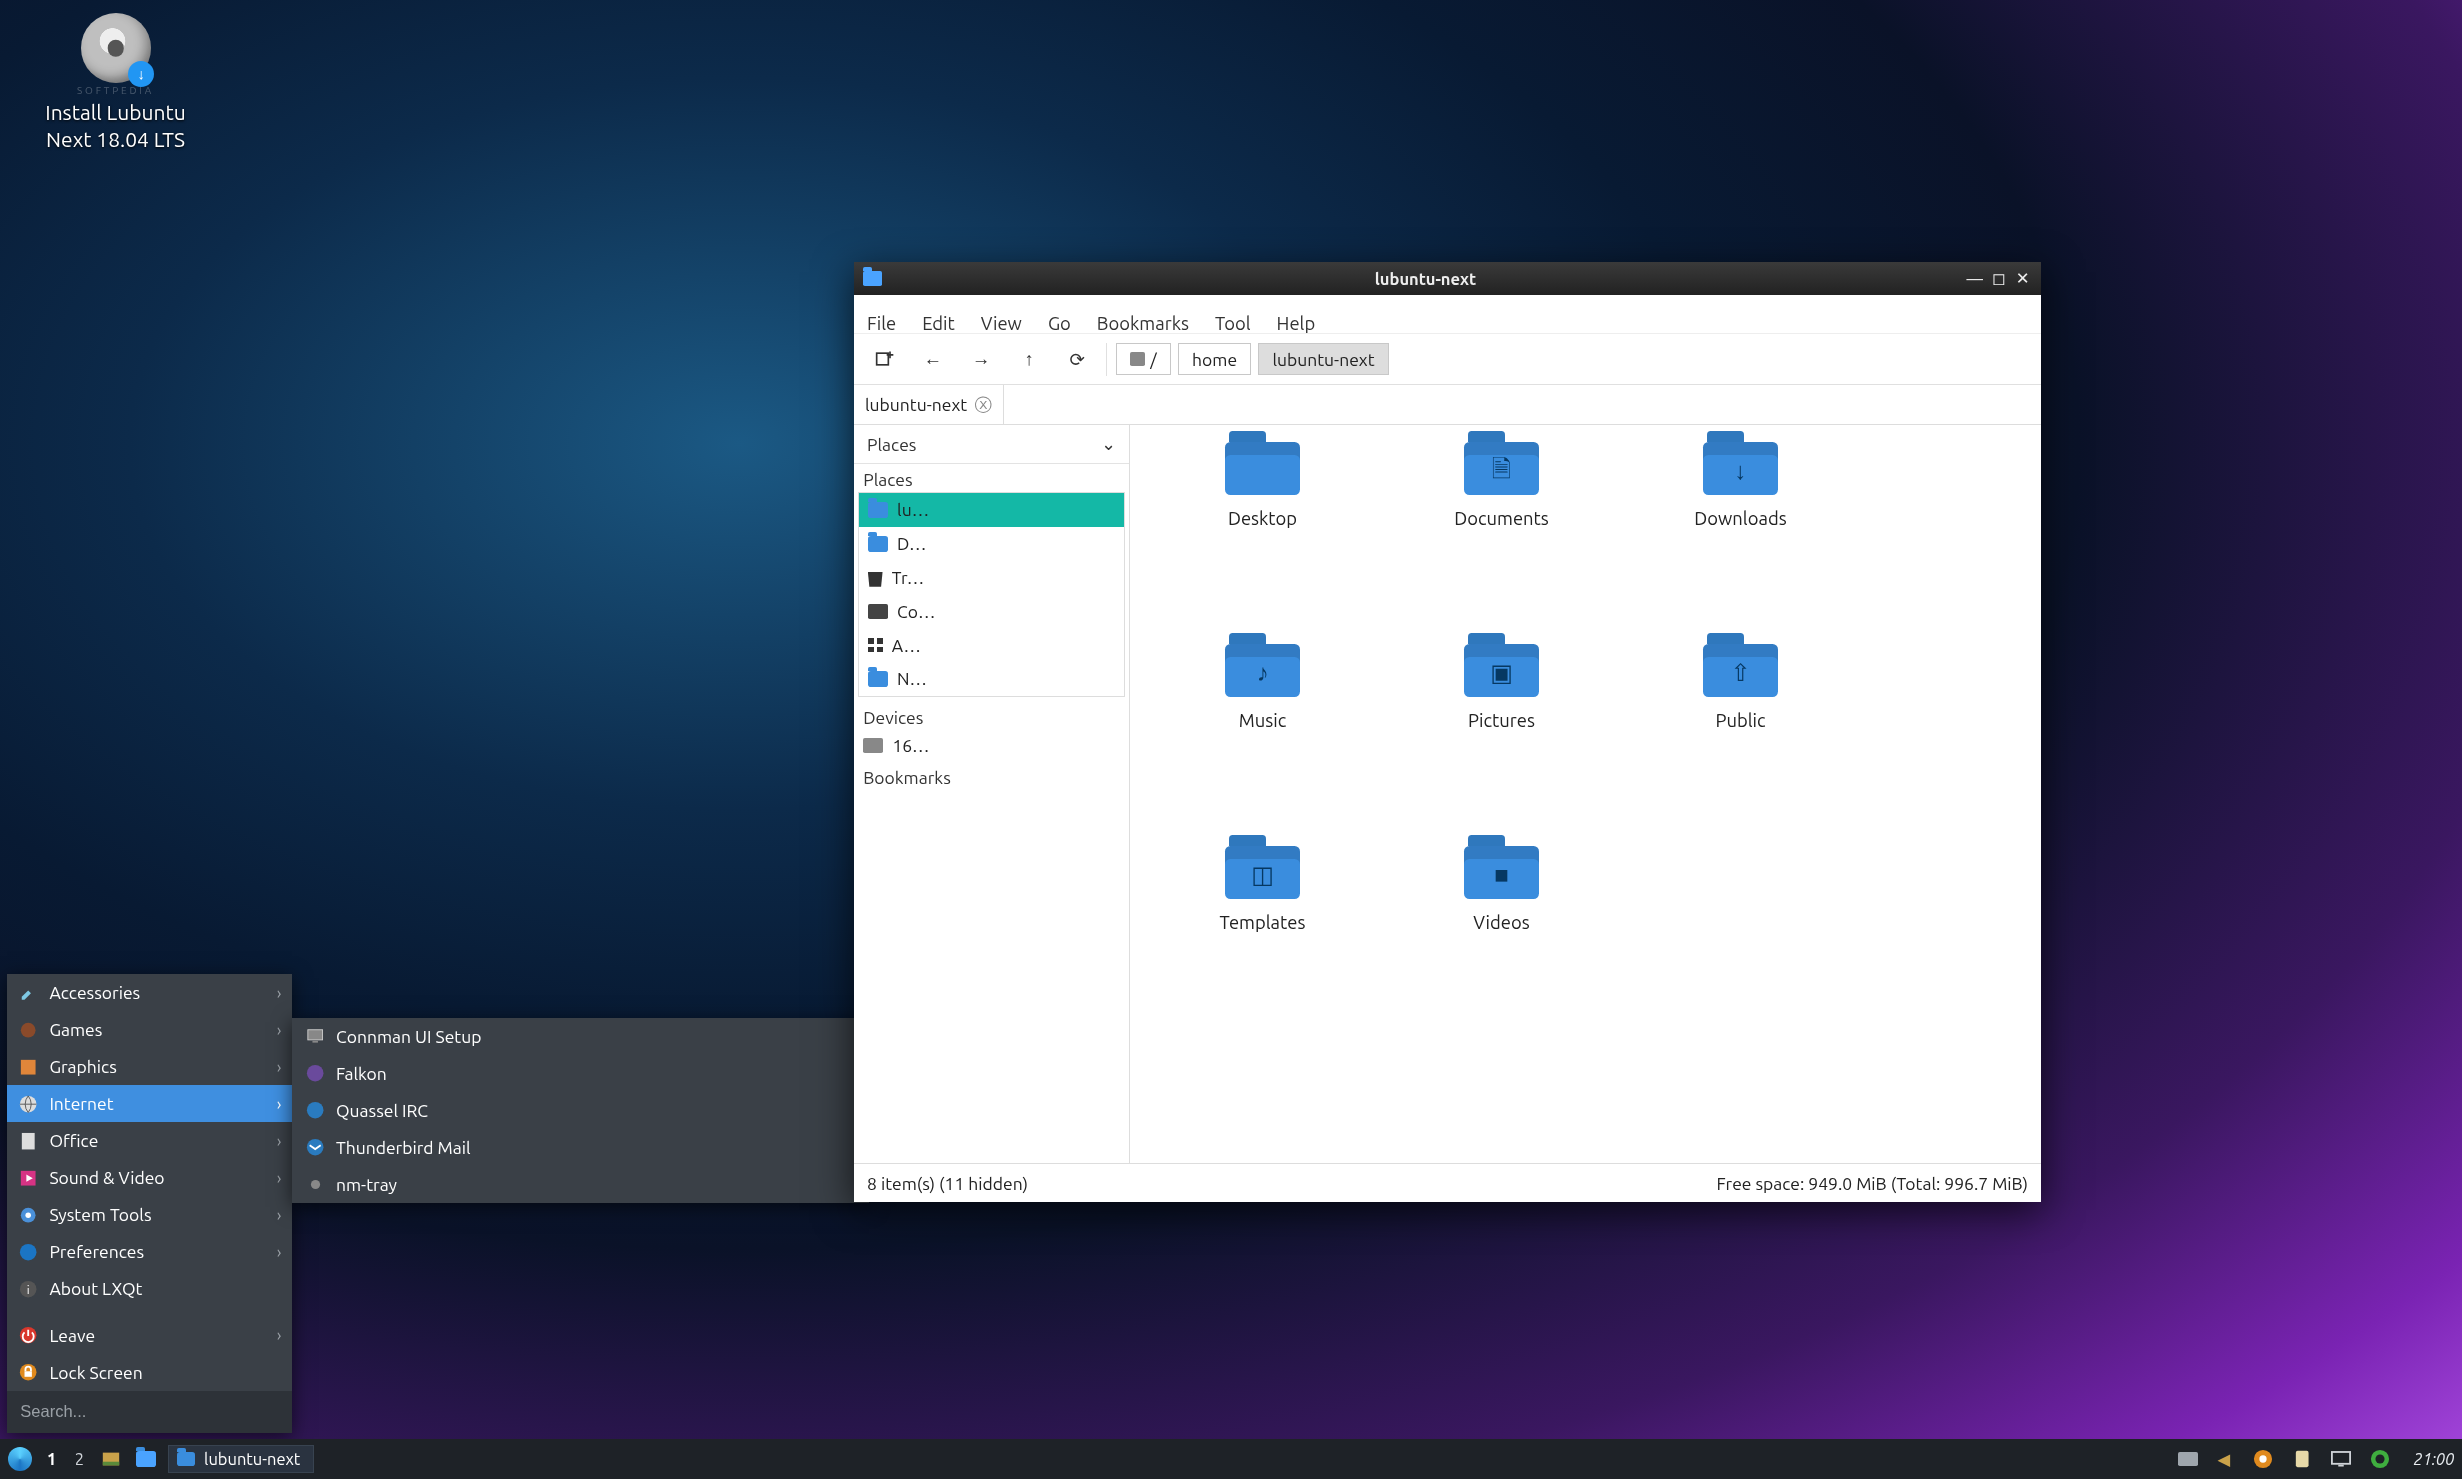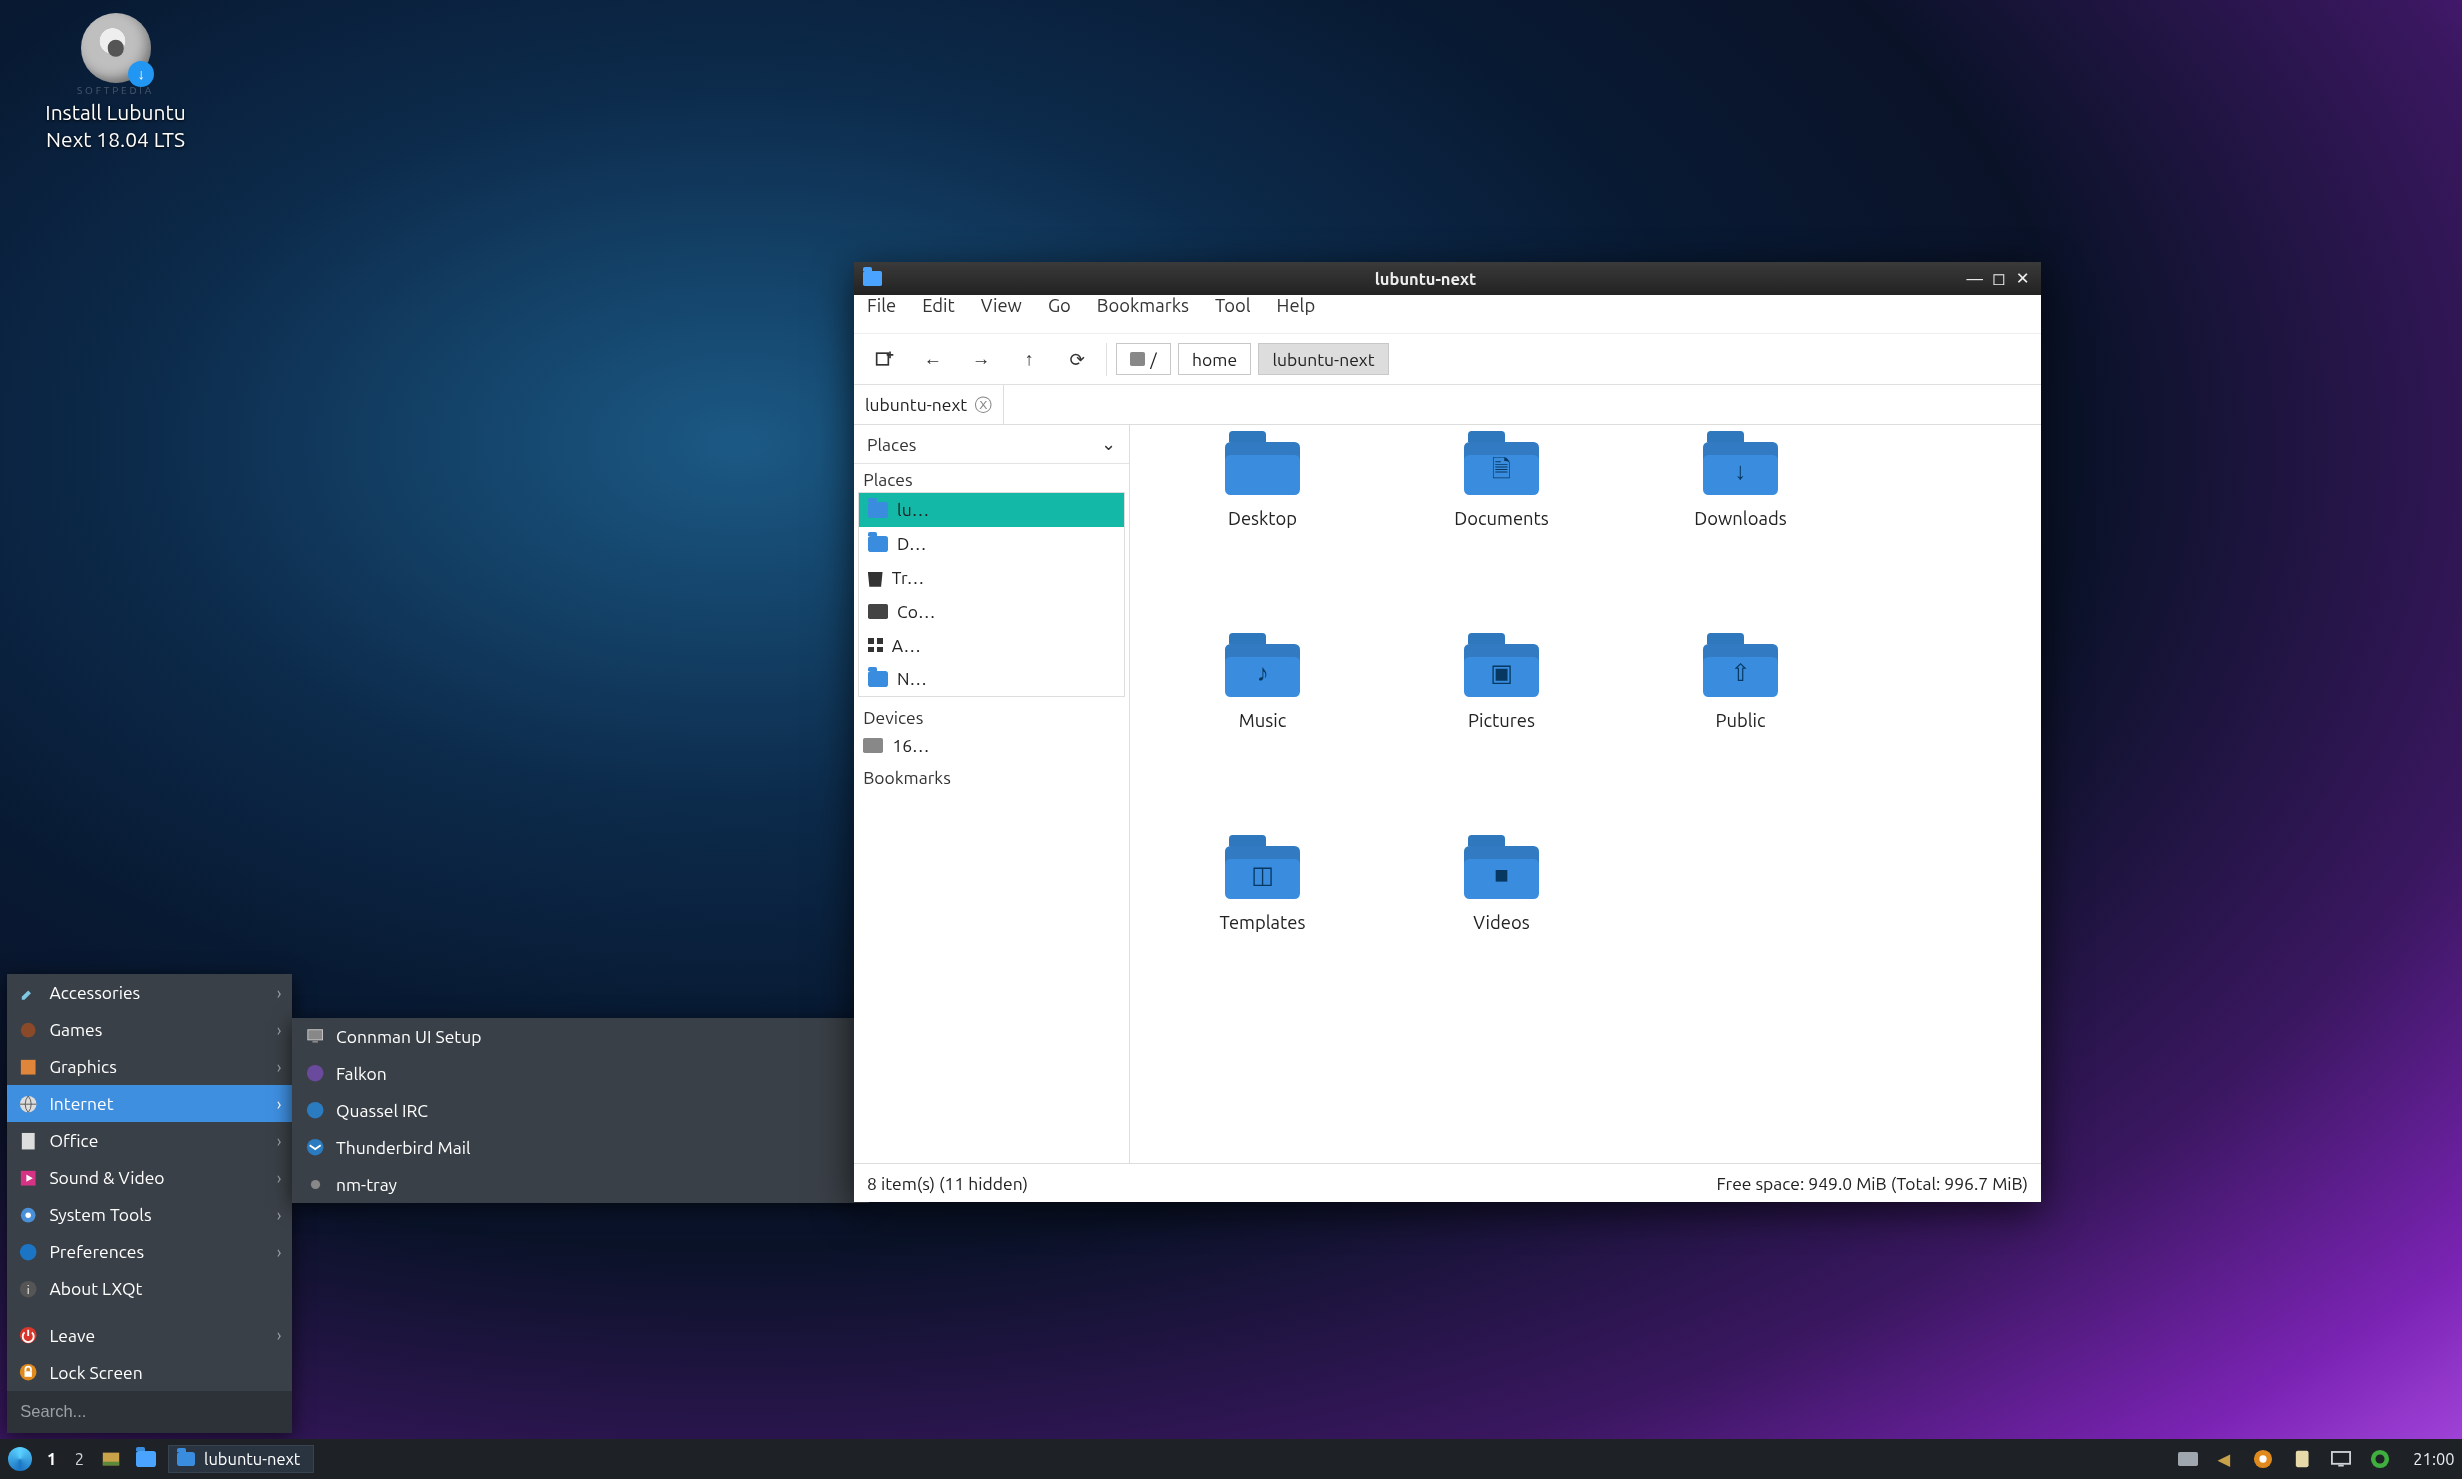--- a/index.html
+++ b/index.html
@@ -30,21 +30,21 @@
 .submenu { position: absolute; left: 292px; bottom: 46px; width: 577px; background: #3a4047; box-shadow: 0 3.7px 18.4px rgba(0,0,0,.6); font-size: 17.5px; transform: translateY(-230px); }
 .submenu .row { display:flex; align-items:center; height:37px; padding:0 13px; gap:11px; cursor:pointer; }
 .submenu .row .icon { width:20px; height:20px; flex-shrink:0; display:flex; align-items:center; justify-content:center; }
 
 .window { position:absolute; left:854px; top:262px; width:1187px; height:940px; background:#fff; box-shadow:0 9.2px 37px rgba(0,0,0,.7); display:flex; flex-direction:column; color:#222; }
 .titlebar { height:33px; background: linear-gradient(#3a3a3a,#222); display:flex; align-items:center; padding:0 9.2px; color:#eee; font-size:16.5px; }
 .titlebar .tb-icon { width:18.4px; height:14.7px; background:#4aa3ff; border-radius:1.8px; margin-right:9.2px; position:relative; }
 .titlebar .tb-icon::before { content:""; position:absolute; left:0; top:-3.7px; width:9.2px; height:3.7px; background:#4aa3ff; border-radius:1.8px 1.8px 0 0; }
 .titlebar .title { flex:1; text-align:center; font-weight: bold; }
 .titlebar .win-btn { width:18.4px; text-align:center; cursor:pointer; margin-left:5.5px; }
-.menubar { height:39px; display:flex; align-items:flex-start; padding:0 13px; gap:26px; font-size:18.4px; color:#333; border-bottom:0.9px solid #eee; }
+.menubar { height:39px; display:flex; align-items:flex-end; padding:0 13px; gap:26px; font-size:18.4px; color:#333; border-bottom:0.9px solid #eee; }
 .menubar span { cursor:pointer; }
 .toolbar { height:51px; display:flex; align-items:center; padding:0 11px; gap:9.2px; border-bottom:0.9px solid #e0e0e0; }
 .toolbar .tbtn { width:39px; height:33px; display:flex; align-items:center; justify-content:center; cursor:pointer; font-size:18.4px; color:#333; border-radius:2.8px; }
 .toolbar .divider { width:0.9px; height:33px; background:#e0e0e0; }
 .pathbar { display:flex; gap:7.4px; }
 .pathbar .seg { border:0.9px solid #c8c8c8; padding:5.5px 13px; font-size:17.5px; cursor:pointer; background:#fff; }
 .pathbar .seg.disk { display:flex; align-items:center; gap:5.5px; }
 .pathbar .seg.active { background:#ddd; }
 .disk-ic { width:14.7px; height:14.7px; background:#888; border-radius:1.8px; display:inline-block; }
 .tabbar { height:40px; display:flex; align-items:center; border-bottom:0.9px solid #ddd; }
@@ -73,21 +73,21 @@
 
 .taskbar { position:absolute; left:0; right:0; bottom:0; height:40px; background:#1e2227; display:flex; align-items:center; padding:0 7.4px; gap:9.2px; font-size:16.5px; }
 .taskbar .tbic { width:26px; height:26px; display:flex; align-items:center; justify-content:center; cursor:pointer; }
 .start-ic { width:24px; height:24px; border-radius:50%; background: conic-gradient(#5bd1ff,#1b75c4,#5bd1ff); display:flex; align-items:center; justify-content:center; color:#06304d; font-weight:bold; }
 .wsnum { color:#cfd3d8; width:18.4px; text-align:center; cursor:pointer; }
 .wsnum.active { color:#fff; font-weight:bold; }
 .task-tile { display:flex; align-items:center; gap:9.2px; background:#2a3340; padding:3.7px 13px 3.7px 7.4px; cursor:pointer; border:0.9px solid #384350; }
 .task-tile .fic { width:18.4px; height:14.7px; }
 .spacer { flex:1; }
 .tray { display:flex; align-items:center; gap:13px; }
-.clock { color:#eaeef2; margin-left:7.4px; }
+.clock { color:#eaeef2; margin-left:7.4px;font-style:italic; }
 svg { display:block; }
 </style>
 </head>
 <body>
 
 <div class="desktop-icon">
   <div class="glyph">
       <div class="badge">↓</div>
     </div>
   <div class="softpedia">SOFTPEDIA</div>

